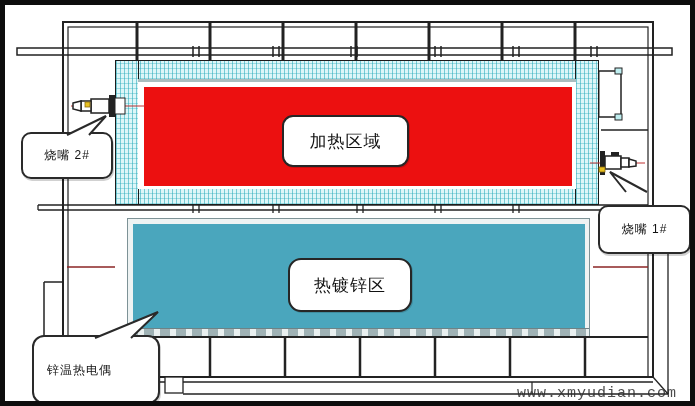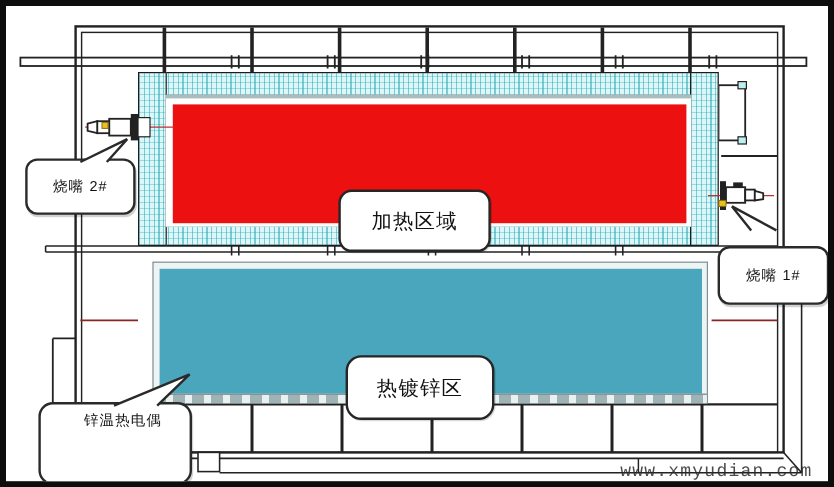--- a/index.html
+++ b/index.html
@@ -37,33 +37,33 @@
   #pot-bottom-band{left:123px;top:323px;width:461px;height:8px;z-index:3;
     background:repeating-linear-gradient(90deg,#9fb2b5 0 10px,#e9f0f0 10px 16px);
     border-top:1px solid #6d8286;box-sizing:border-box;}
   
   .zone-label{
     background:#ffffff;border:2px solid #262626;border-radius:11px;
     display:flex;align-items:center;justify-content:center;
     font-size:17px;color:#111;z-index:4;letter-spacing:1px;
     box-shadow:1px 1px 0 rgba(0,0,0,.15);
   }
-  #label-heating{left:277px;top:110px;width:123px;height:48px;margin-top:43px;}
-  #label-pot{left:283px;top:253px;width:120px;height:50px;border-radius:13px;margin-top:38px;}
+  #label-heating{left:277px;top:110px;width:123px;height:48px;}
+  #label-pot{left:283px;top:253px;width:120px;height:50px;border-radius:13px;}
   
   .callout{
     background:#ffffff;border:2px solid #2a2a2a;border-radius:10px;
     color:#111;z-index:4;box-shadow:1px 2px 0 rgba(0,0,0,.18);
     display:flex;align-items:center;justify-content:center;
     font-size:12px;letter-spacing:1px;box-sizing:border-box;
   }
   #callout-burner2{left:16px;top:127px;width:92px;height:47px;}
   #callout-burner1{left:593px;top:200px;width:93px;height:49px;}
   #callout-tc{left:27px;top:330px;width:128px;height:69px;border-radius:12px;
-    align-items:flex-start;justify-content:center;
+    flex-direction:column;align-items:flex-start;justify-content:center;
     padding-left:13px;line-height:26px;}
   #watermark{
     left:472px;top:380px;width:200px;z-index:6;text-align:right;
     font-family:"Liberation Mono","DejaVu Sans Mono",monospace;
     font-size:15px;color:rgba(45,45,45,.85);letter-spacing:1px;white-space:nowrap;
   }
 </style>
 </head>
 <body>
 

